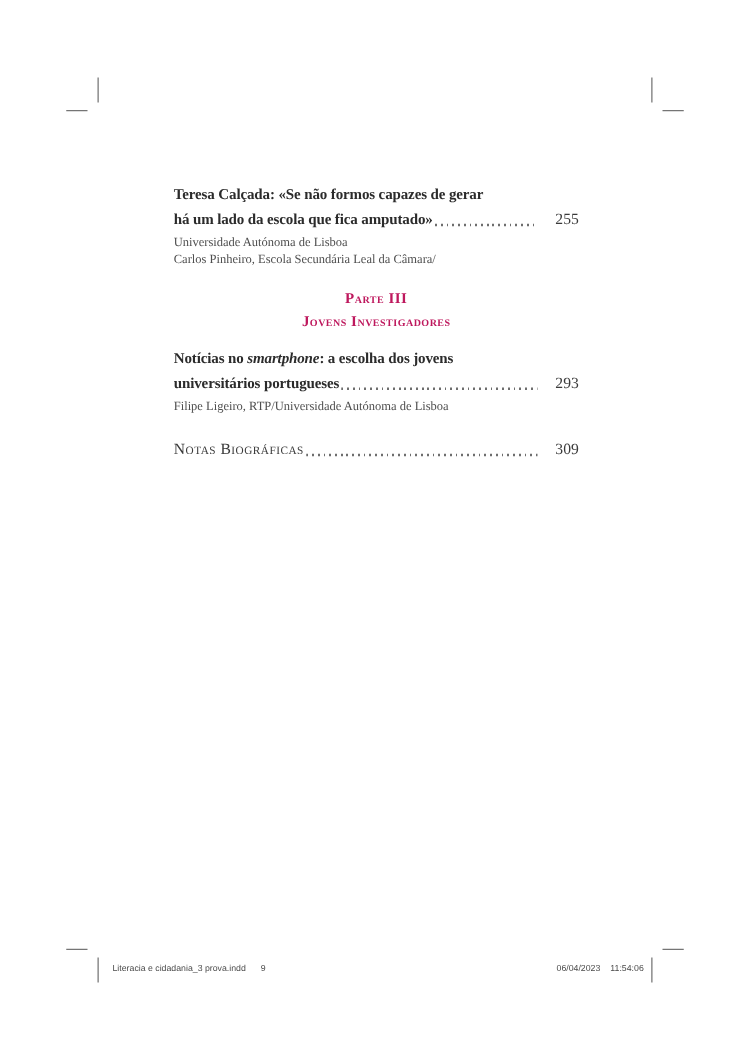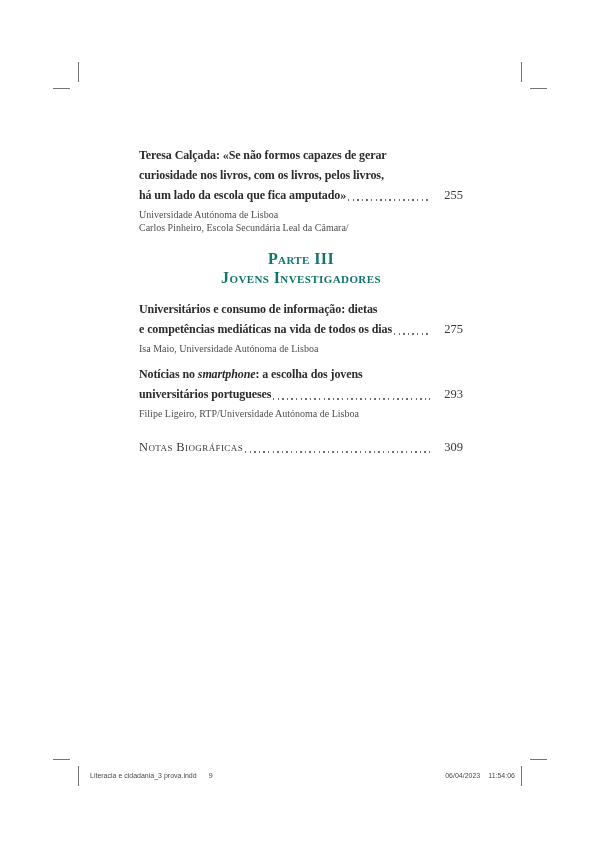--- a/index.html
+++ b/index.html
@@ -81,26 +81,26 @@
     line-height: 13px;
     color: #4e4e4e;
     white-space: nowrap;
   }
 
   .part-heading {
     margin-top: 15px;
     text-align: center;
   }
   .part-heading .ph-line {
-    font-size: 16px;
+    font-size: 12px;
     font-weight: bold;
     font-variant: small-caps;
     letter-spacing: 0.4px;
     line-height: 19px;
-    color: #0f766e;
+    color: #be185d;
   }
 
   .entry-universitarios { margin-top: 12px; }
   .entry-noticias { margin-top: 9px; }
 
   .notas-row {
     margin-top: 17px;
   }
   .notas-row .row-text {
     font-size: 12.5px;
@@ -147,48 +147,36 @@
 <div class="crop h" style="left:53px; top:759px;"></div>
 <div class="crop v" style="left:78px; top:766px;"></div>
 
 <div class="crop h" style="left:530px; top:759px;"></div>
 <div class="crop v" style="left:521px; top:766px;"></div>
 
 <div class="content">
 
   <div class="toc-entry">
     <div class="title-line">Teresa Calçada: «Se não formos capazes de gerar</div>
-    <div class="title-line">curiosidade nos livros, com os livros, pelos livros,</div>
     <div class="dotted-row">
       <span class="row-text title-line">há um lado da escola que fica amputado»</span>
       <span class="leader"></span>
       <span class="page-num">255</span>
     </div>
     <div class="authors">
       <div class="author-line">Universidade Autónoma de Lisboa</div>
       <div class="author-line">Carlos Pinheiro, Escola Secundária Leal da Câmara/</div>
     </div>
   </div>
 
   <div class="part-heading">
     <div class="ph-line">Parte III</div>
     <div class="ph-line">Jovens Investigadores</div>
   </div>
 
-  <div class="toc-entry entry-universitarios">
-    <div class="title-line">Universitários e consumo de informação: dietas</div>
-    <div class="dotted-row">
-      <span class="row-text title-line">e competências mediáticas na vida de todos os dias</span>
-      <span class="leader"></span>
-      <span class="page-num">275</span>
-    </div>
-    <div class="authors">
-      <div class="author-line">Isa Maio, Universidade Autónoma de Lisboa</div>
-    </div>
-  </div>
 
   <div class="toc-entry entry-noticias">
     <div class="title-line"><span>Notícias no </span><span class="italic">smartphone</span><span>: a escolha dos jovens</span></div>
     <div class="dotted-row">
       <span class="row-text title-line">universitários portugueses</span>
       <span class="leader"></span>
       <span class="page-num">293</span>
     </div>
     <div class="authors">
       <div class="author-line">Filipe Ligeiro, RTP/Universidade Autónoma de Lisboa</div>

